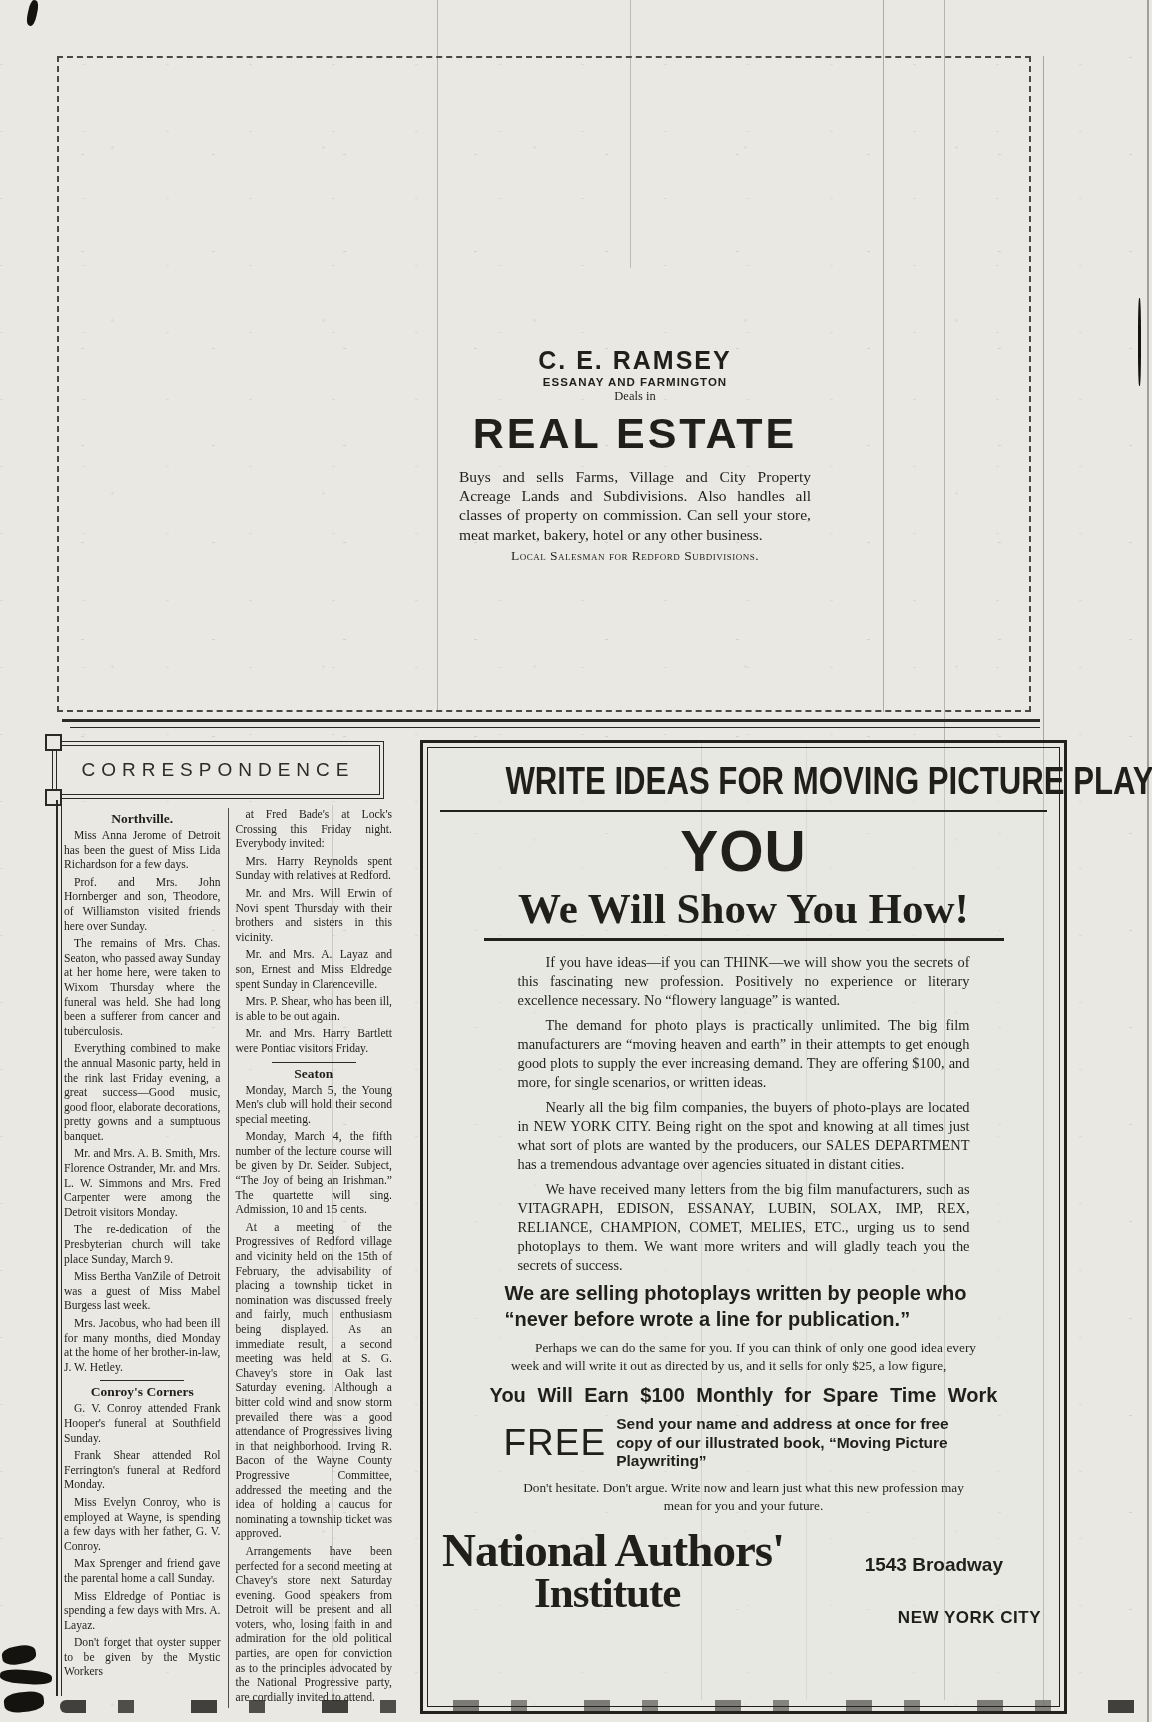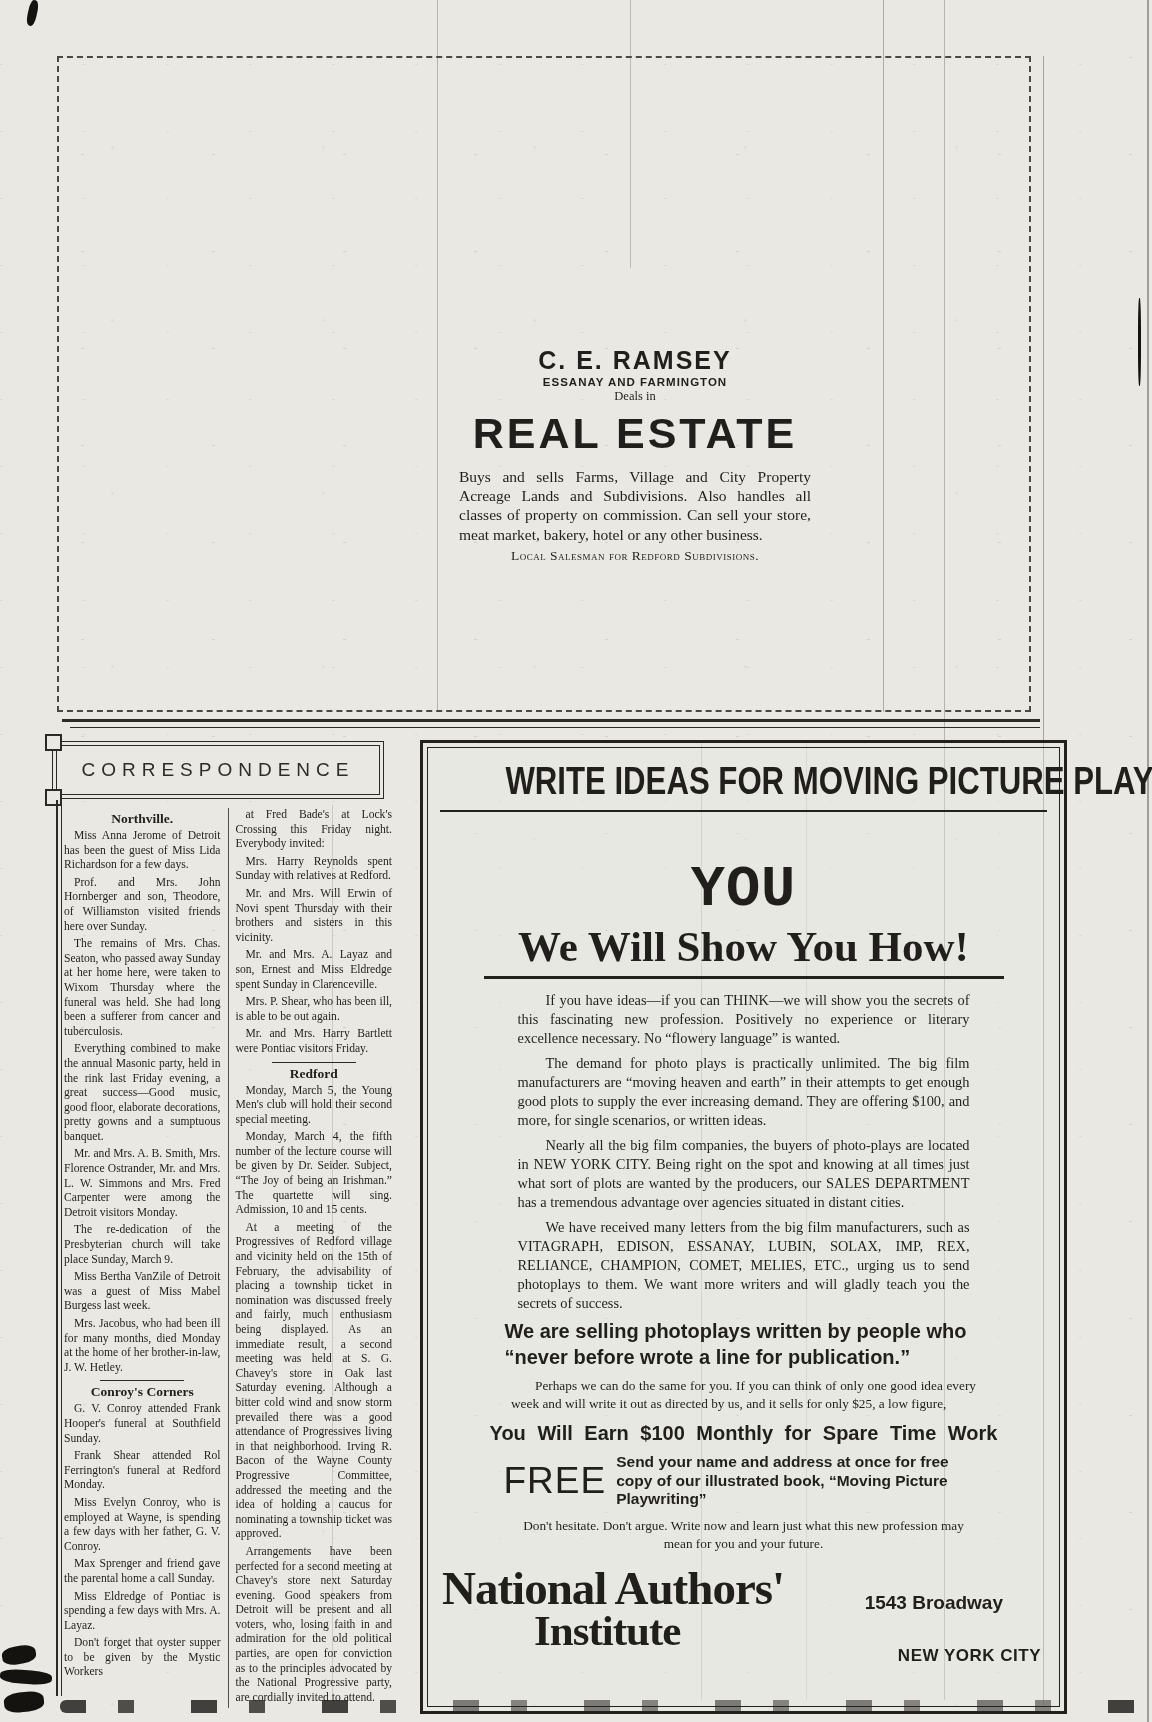--- a/index.html
+++ b/index.html
@@ -54,21 +54,21 @@
   .h-rule{width:84px;border-top:1.5px solid #2b2a27;margin:5px auto 1px;}
   .col-div{width:1px;background:#2b2a27;opacity:.8;}
   
   .ad-box{position:absolute;left:420px;top:740px;width:641px;height:968px;border:3px solid #22211d;background:rgba(233,232,226,.35);}
   .ad-box::before{content:"";position:absolute;inset:4px;border:1px solid #22211d;pointer-events:none;}
   .ad-inner{position:absolute;inset:9px;}
   .ad-headline{text-align:center;margin-top:8px;font-family:"Liberation Sans",sans-serif;font-weight:bold;font-size:38px;white-space:nowrap;}
   .condense{display:inline-block;transform:scaleX(.82);transform-origin:center;}
   .ad-hrule1{border-top:2.5px solid #22211d;margin:7px 8px 0;}
   .you-row{display:flex;justify-content:center;align-items:center;gap:18px;margin-top:6px;}
-  .you-word{font-family:Liberation Mono, monospace;font-weight:bold;font-size:57px;letter-spacing:1px;margin-top:40px;}
+  .you-word{font-family:Liberation Sans, sans-serif;font-weight:bold;font-size:57px;letter-spacing:1px;}
   .you-lines{font-family:"Liberation Sans",sans-serif;font-weight:bold;font-size:25px;line-height:1.28;word-spacing:11px;white-space:nowrap;}
   .show-how{text-align:center;font-weight:bold;font-size:43px;margin-top:0px;letter-spacing:0px;}
   .ad-hrule2{border-top:3px solid #22211d;width:520px;margin:5px auto 0;}
   .ad-paras{width:452px;margin:12px auto 0;}
   .ad-paras p{font-size:14.4px;line-height:1.32;text-align:justify;text-indent:28px;margin:0 0 6px;}
   .selling{width:478px;margin:6px auto 0;font-family:"Liberation Sans",sans-serif;font-weight:bold;font-size:20px;line-height:1.28;}
   .perhaps{width:465px;margin:7px auto 0;font-size:13.3px;line-height:1.34;text-align:justify;text-indent:24px;}
   .earn-line{text-align:center;font-family:"Liberation Sans",sans-serif;font-weight:bold;font-size:20px;margin-top:9px;word-spacing:6px;white-space:nowrap;}
   .free-row{width:480px;margin:8px auto 0;display:flex;gap:10px;align-items:center;}
   .free-word{font-family:"Liberation Sans",sans-serif;font-weight:normal;font-size:37px;letter-spacing:1px;}
@@ -146,21 +146,21 @@
     </div>
     <div class="col-div"></div>
     <div class="col">
       <p>at Fred Bade's at Lock's Crossing this Friday night.  Everybody invited:</p>
       <p>Mrs. Harry Reynolds spent Sunday with relatives at Redford.</p>
       <p>Mr. and Mrs. Will Erwin of Novi spent Thursday with their brothers and sisters in this vicinity.</p>
       <p>Mr. and Mrs. A. Layaz and son, Ernest and Miss Eldredge spent Sunday in Clarenceville.</p>
       <p>Mrs. P. Shear, who has been ill, is able to be out again.</p>
       <p>Mr. and Mrs. Harry Bartlett were Pontiac visitors Friday.</p>
       <div class="h-rule"></div>
-      <div class="col-h">Redford</div>
+      <div class="col-h">Seaton</div>
       <p>Monday, March 5, the Young Men's club will hold their second special meeting.</p>
       <p>Monday, March 4, the fifth number of the lecture course will be given by Dr. Seider.  Subject, “The Joy of being an Irishman.”  The quartette will sing.  Admission, 10 and 15 cents.</p>
       <p>At a meeting of the Progressives of Redford village and vicinity held on the 15th of February, the advisability of placing a township ticket in nomination was discussed freely and fairly, much enthusiasm being displayed.  As an immediate result, a second meeting was held at S. G. Chavey's store in Oak last Saturday evening.  Although a bitter cold wind and snow storm prevailed there was a good attendance of Progressives living in that neighborhood.  Irving R. Bacon of the Wayne County Progressive Committee, addressed the meeting and the idea of holding a caucus for nominating a township ticket was approved.</p>
       <p>Arrangements have been perfected for a second meeting at Chavey's store next Saturday evening.  Good speakers from Detroit will be present and all voters, who, losing faith in and admiration for the old political parties, are open for conviction as to the principles advocated by the National Progressive party, are cordially invited to attend.</p>
     </div>
   </div>
 
   <div class="ad-box">
     <div class="ad-inner">
       <div class="ad-headline">

